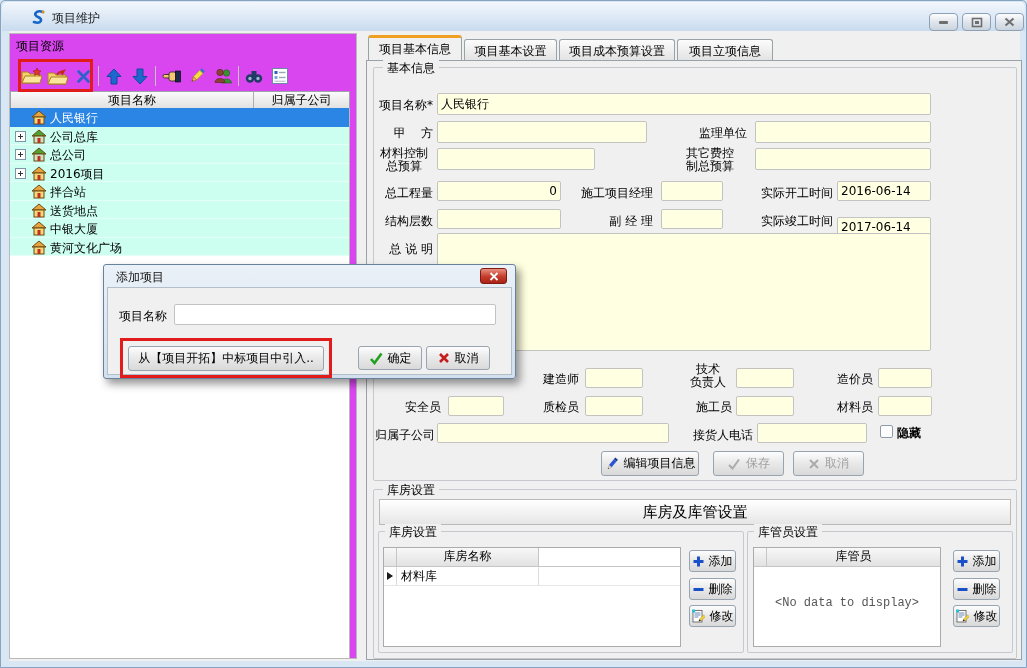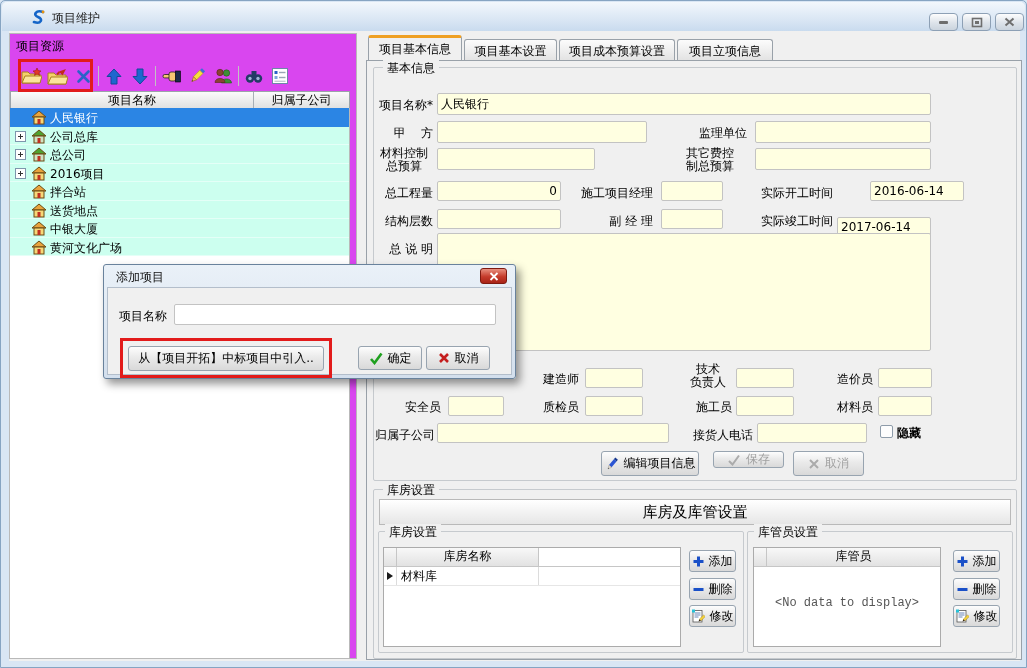--- a/index.html
+++ b/index.html
@@ -298,21 +298,21 @@
   <span class="lbl2" style="left:374px;top:146px;width:58px"><span>材料控制</span><br><span>总预算</span></span>
   <input class="inp" style="left: 436px; top: 147px; width: 158px; height: 22px;">
   <span class="lbl2" style="left:672px;top:146px;width:74px"><span>其它费控</span><br><span>制总预算</span></span>
   <input class="inp" style="left: 754px; top: 147px; width: 176px; height: 22px;">
 
   <span class="lbl r" style="left:374px;top:184px;width:58px">总工程量</span>
   <input class="inp num" style="left: 436px; top: 180px; width: 124px; height: 20px;" value="0">
   <span class="lbl r" style="left:566px;top:184px;width:86px">施工项目经理</span>
   <input class="inp" style="left: 660px; top: 180px; width: 62px; height: 20px;">
   <span class="lbl r" style="left:744px;top:184px;width:88px">实际开工时间</span>
-  <input class="inp" style="left: 836px; top: 180px; width: 94px; height: 20px; margin-left: 33px;" value="2016-06-14">
+  <input class="inp" style="left: 836px; top: 180px; width: 94px; height: 20px;" value="2016-06-14">
 
   <span class="lbl r" style="left:374px;top:212px;width:58px">结构层数</span>
   <input class="inp" style="left: 436px; top: 208px; width: 124px; height: 20px;">
   <span class="lbl r" style="left:566px;top:212px;width:86px">副 经 理</span>
   <input class="inp" style="left: 660px; top: 208px; width: 62px; height: 20px;">
   <span class="lbl r" style="left:744px;top:212px;width:88px">实际竣工时间</span>
   <input class="inp" style="left: 836px; top: 208px; width: 94px; height: 20px; margin-top: 8px;" value="2017-06-14">
 
   <span class="lbl r" style="left:374px;top:240px;width:58px">总 说 明</span>
   <textarea class="inp" style="left: 436px; top: 232px; width: 494px; height: 118px;"></textarea>
@@ -344,21 +344,21 @@
     <svg width="14" height="14" viewBox="0 0 14 14">
         <g transform="rotate(40 7 7)">
           <rect x="5.4" y="0" width="3.4" height="2.2" fill="#16388E"></rect>
           <rect x="5.4" y="2.2" width="3.4" height="7.6" fill="#2B55D4"></rect>
           <polygon points="5.4,9.8 8.8,9.8 7.1,13.4" fill="#E8E0D0" stroke="#888" stroke-width="0.4"></polygon>
           <polygon points="6.6,12.2 7.6,12.2 7.1,13.4" fill="#222"></polygon>
         </g>
       </svg>
     <span>编辑项目信息</span>
   </button>
-  <button class="btn dis" style="left:712px;top:450px;width:71px;height:17px">
+  <button class="btn dis" style="left:712px;top:450px;width:71px;height:25px">
     <svg width="14" height="12" viewBox="0 0 14 12">
         <path d="M2 7 L5.5 10.5 L12 1.5" stroke="#ABABAB" stroke-width="2" fill="none"></path>
       </svg>
     <span>保存</span>
   </button>
   <button class="btn dis" style="left:792px;top:450px;width:71px;height:25px">
     <svg width="12" height="12" viewBox="0 0 12 12">
         <path d="M2 2 L10 10 M10 2 L2 10" stroke="#ABABAB" stroke-width="2"></path>
       </svg>
     <span>取消</span>

